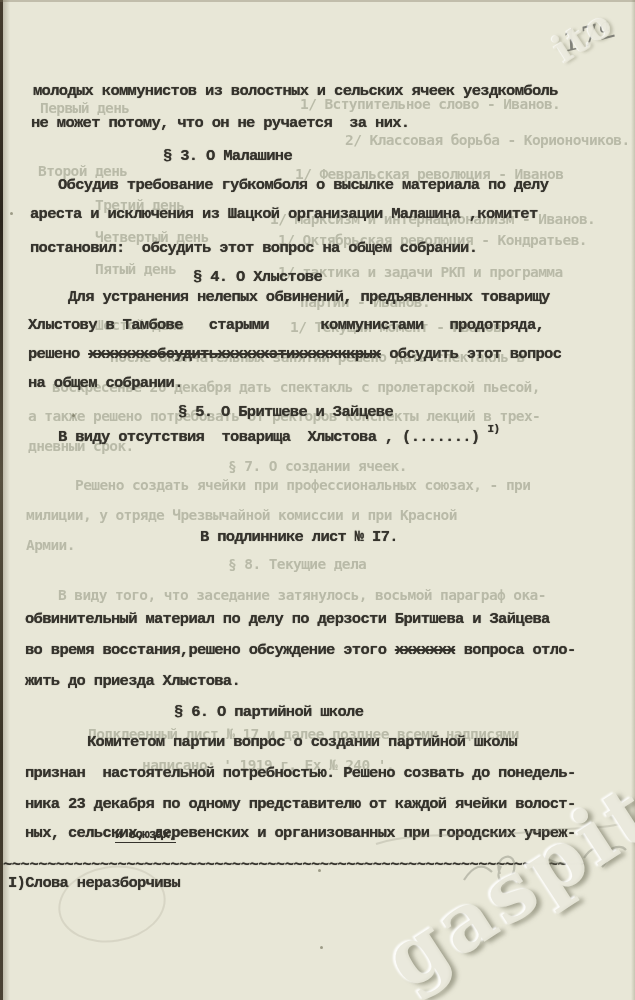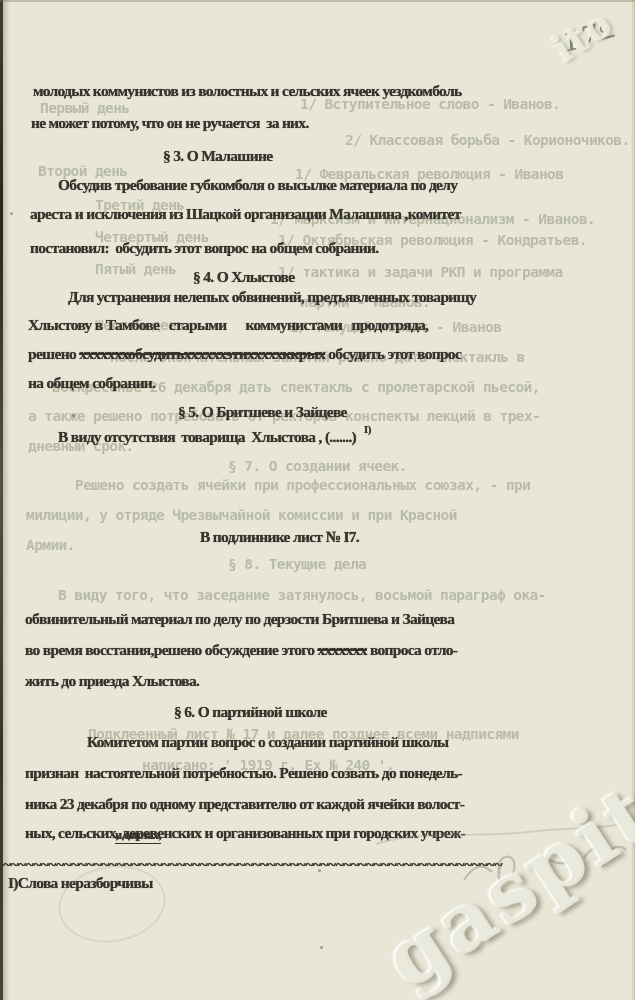--- a/index.html
+++ b/index.html
@@ -12,21 +12,21 @@
     background-color:#e8e7d7;
     font-family:"DejaVu Sans Mono", monospace;
   }
   .edge-left{position:absolute;left:0;top:0;bottom:0;width:3px;
     background:linear-gradient(180deg,#453c2e 0%,#2a241b 22%,#57503f 48%,#3a3426 75%,#4a4234 100%);}
   .edge-left-fade{position:absolute;left:3px;top:0;bottom:0;width:7px;
     background:linear-gradient(90deg,rgba(70,60,40,0.25),rgba(70,60,40,0));}
   .edge-top{position:absolute;left:0;top:0;right:0;height:2px;background:rgba(120,112,88,0.35);}
   .edge-right{position:absolute;right:0;top:0;bottom:0;width:4px;background:linear-gradient(270deg,rgba(110,105,80,0.28),rgba(110,105,80,0));}
 
-  .tl{position:absolute;white-space:pre;font-family:Liberation Serif, serif;
+  .tl{position:absolute;white-space:pre;font-family:Liberation Mono, monospace;
       font-size:15.5px;font-weight:700;letter-spacing:-0.7px;color:#35332c;
       text-shadow:0 0 0.8px rgba(48,46,40,0.85);}
   .bt{position:absolute;white-space:pre;font-family:"DejaVu Sans Mono",monospace;
       font-size:14.5px;font-weight:700;letter-spacing:-0.6px;
       color:rgba(116,120,97,0.40);}
   .struck{text-decoration:line-through;text-decoration-thickness:2px;}
   .supref{font-size:11px;position:relative;top:-9px;margin-left:8px;}
   .ins{font-size:12.5px;border-bottom:1.5px solid #35332c;padding-bottom:0px;}
   .caret{display:inline-block;font-size:14px;transform:translateY(1px) scaleX(1.2);}
   .separator{letter-spacing:-0.5px;}

